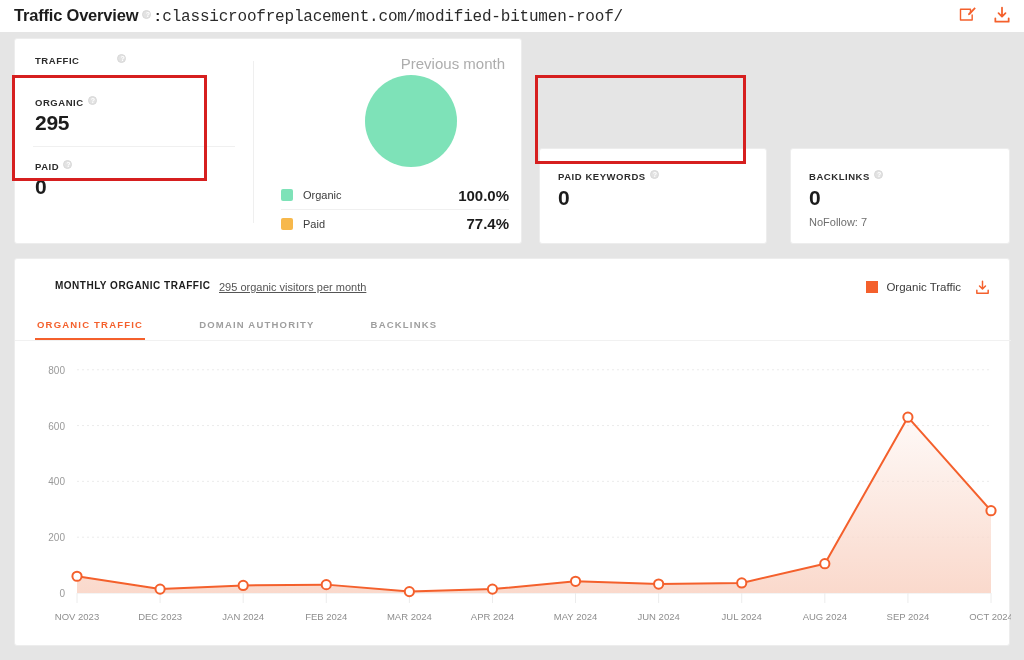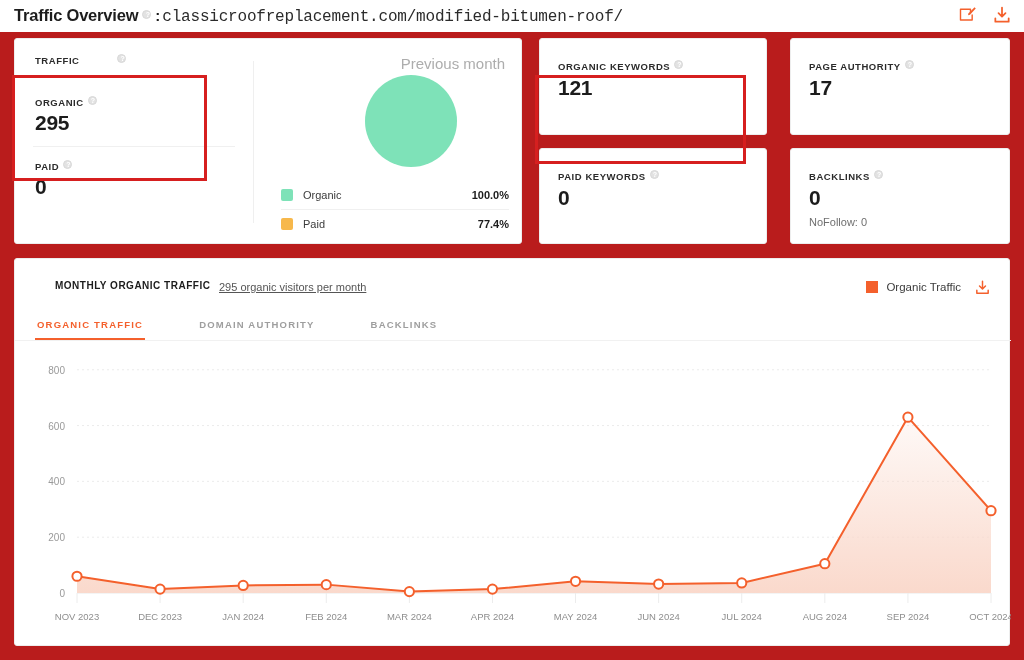--- a/index.html
+++ b/index.html
@@ -3,21 +3,21 @@
 <meta charset="utf-8">
 <style>
   * { box-sizing: border-box; }
   html, body {
     margin: 0; padding: 0;
     width: 1024px; height: 660px;
     background: #ffffff;
     font-family: "Liberation Sans", sans-serif;
     -webkit-font-smoothing: antialiased;
   }
-  .page { position: relative; width: 1024px; height: 660px; background: #b91c1c; overflow: hidden; }
+  .page { position: relative; width: 1024px; height: 660px; background: #e5e5e5; overflow: hidden; }
 
   
   .header {
     position: absolute; left: 0; top: 0; width: 1024px; height: 32px;
     background: #ffffff;
     display: flex; align-items: center;
   }
   .header-title-wrap { display: flex; align-items: baseline; padding-left: 14px; }
   .h-title { font-size: 16.5px; font-weight: bold; color: #1c1c1c; letter-spacing: -0.2px; }
   .help-dot {
@@ -67,21 +67,21 @@
     position: absolute; left: 92px; top: 0; width: 92px; height: 92px;
     border-radius: 50%;
   }
   .legend { position: absolute; left: 266px; top: 142px; width: 228px; }
   .legend-row {
     display: flex; align-items: center; height: 28px; font-size: 11px; color: #3c3c3c;
   }
   .legend-row + .legend-row { border-top: 1px solid #f0f0f0; }
   .legend-sw { width: 12px; height: 12px; border-radius: 2px; margin-right: 10px; }
   .legend-name { flex: 1; }
-  .legend-pct { font-weight: bold; font-size: 11px; color: #1c1c1c; }
+  .legend-pct { font-weight: bold; font-size: 15px; color: #1c1c1c; }
 
   
   #card-organic-kw { left: 539px; top: 2px; width: 228px; height: 97px; }
   #card-paid-kw    { left: 539px; top: 112px; width: 228px; height: 96px; }
   #card-authority  { left: 790px; top: 2px; width: 220px; height: 97px; }
   #card-backlinks  { left: 790px; top: 112px; width: 220px; height: 96px; }
   .sc-body { position: absolute; left: 18px; top: 22px; }
 
   
   .annot {
@@ -176,58 +176,40 @@
           <span class="legend-pct">100.0%</span>
         </div>
         <div class="legend-row">
           <span class="legend-sw" id="sw-paid" style="background: rgb(247, 184, 75);"></span>
           <span class="legend-name">Paid</span>
           <span class="legend-pct">77.4%</span>
         </div>
       </div>
     </div>
 
-    <div class="card" id="card-organic-kw">
-      <div class="sc-body">
-        <div class="card-label">
-          <span>ORGANIC KEYWORDS</span>
-          <span class="help-dot"></span>
-        </div>
-        <div class="card-value">121</div>
-      </div>
-    </div>
 
     <div class="card" id="card-paid-kw">
       <div class="sc-body">
         <div class="card-label">
           <span>PAID KEYWORDS</span>
           <span class="help-dot"></span>
         </div>
         <div class="card-value">0</div>
       </div>
     </div>
 
-    <div class="card" id="card-authority">
-      <div class="sc-body">
-        <div class="card-label">
-          <span>PAGE AUTHORITY</span>
-          <span class="help-dot"></span>
-        </div>
-        <div class="card-value">17</div>
-      </div>
-    </div>
 
     <div class="card" id="card-backlinks">
       <div class="sc-body">
         <div class="card-label">
           <span>BACKLINKS</span>
           <span class="help-dot"></span>
         </div>
         <div class="card-value">0</div>
-        <div class="card-sub">NoFollow: 0</div>
+        <div class="card-sub">NoFollow: 7</div>
       </div>
     </div>
 
     <div class="annot" id="annot-1"></div>
     <div class="annot" id="annot-2"></div>
   </div>
 
   <div class="panel">
     <div class="panel-title">MONTHLY ORGANIC TRAFFIC</div>
     <div class="panel-sub">295 organic visitors per month</div>

